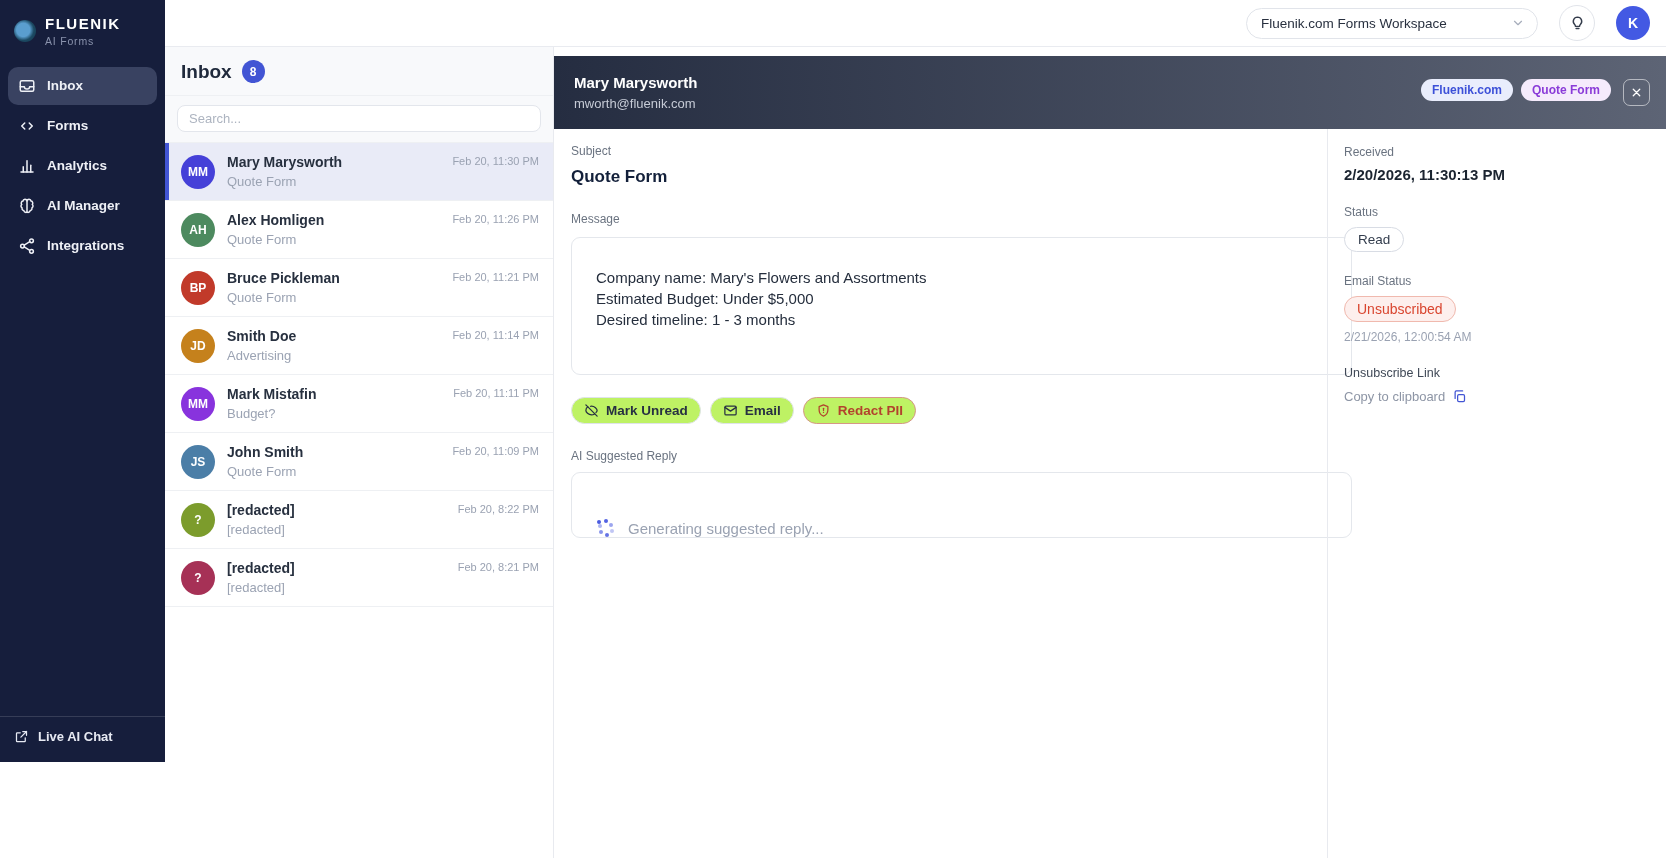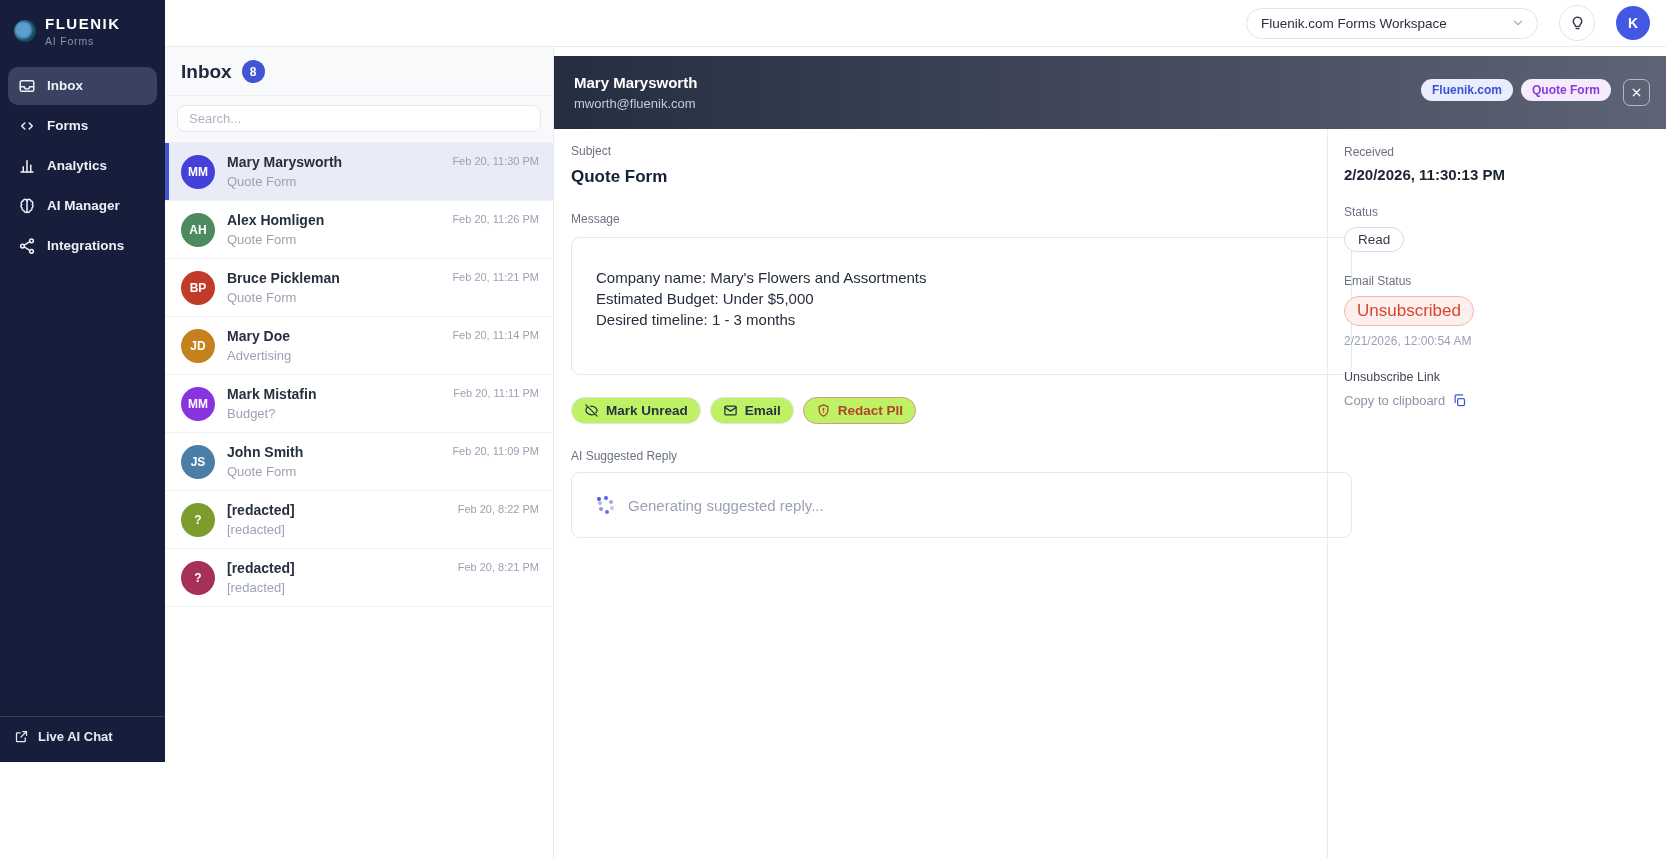--- a/index.html
+++ b/index.html
@@ -84,41 +84,41 @@
   .msg-box { border:1px solid #e4e7ec; border-radius:9px; padding:29px 24px 44px 24px; margin-top:11px; }
   .msg-line { font-size:15px; color:#252e3d; line-height:21px; }
   .actions { display:flex; gap:9px; margin-top:22px; }
   .btn { display:flex; align-items:center; gap:7px; height:27px; padding:0 12px; border-radius:999px;
     border:1px solid #dfe3ea; background:#bef264; font-family:inherit; font-size:13.5px; font-weight:700;
     color:#273042; cursor:pointer; }
   .btn svg { width:15px; height:15px; }
   .btn-danger { color:var(--danger,#b2432d); border-color:#d69786; }
   .ai-label { margin-top:25px; }
   .ai-box { border:1px solid #e4e7ec; border-radius:9px; height:66px; margin-top:9px;
-    display:flex; align-items:center; gap:14px; padding:0 25px; }
+    display:flex; align-items:flex-end; gap:14px; padding:0 25px; }
   .spinner { width:17px; height:17px; position:relative; animation:spin 1.1s linear infinite; }
   .spinner::before { content:""; position:absolute; width:4px; height:4px; border-radius:50%;
     background:#4a5be0;
     box-shadow: 7px -1px 0 rgba(74,91,224,.95), 12px 3px 0 rgba(74,91,224,.55),
                 13px 9px 0 rgba(74,91,224,.35), 8px 13px 0 rgba(74,91,224,.85),
                 2px 10px 0 rgba(74,91,224,.65), 1px 4px 0 rgba(74,91,224,.45); }
   @keyframes spin { to { transform:rotate(360deg); } }
   .ai-status { font-size:15px; color:#9aa2b2; }
 
   
   .meta { position:absolute; right:0; top:82px; bottom:0; width:339px; border-left:1px solid #e8eaef;
     padding:16px; }
   .meta-label { font-size:12px; color:#6a7380; }
   .meta-value { font-size:15px; font-weight:700; color:#1b2430; margin-top:7px; }
   .meta-group { margin-bottom:22px; }
   .status-pill { display:inline-block; border:1px solid #d8dce4; border-radius:999px; padding:4px 13px;
     font-size:13.5px; color:#333d4d; margin-top:8px; background:#fff; }
   .unsub-pill { display:inline-block; border:1px solid var(--unsubscribed_border,#f0b9ae);
     background:var(--unsubscribed_bg,#fdefed); color:var(--unsubscribed_text,#d9452f);
-    border-radius:999px; padding:4px 12px; font-size:17px; margin-top:8px; }
+    border-radius:999px; padding:4px 12px; font-size:14px; margin-top:8px; }
   .meta-time { font-size:12px; color:#9aa2b2; margin-top:8px; }
   .unsub-label { font-size:12.5px; color:#3f4856; }
   .copy-row { display:flex; align-items:center; gap:7px; margin-top:9px; font-size:13px; color:#8d95a5; cursor:pointer; }
   .copy-row svg { width:15px; height:15px; color:var(--accent,#4255d4); }
 
   svg { display:block; }
 </style>
 </head>
 <body>
 
@@ -228,21 +228,21 @@
     <div class="avatar" style="background: rgb(193, 58, 42);">BP</div>
     <div class="row-text">
       <div class="row-name">Bruce Pickleman</div>
       <div class="row-sub">Quote Form</div>
     </div>
     <div class="row-time">Feb 20, 11:21 PM</div>
   </div>
   <div class="row">
     <div class="avatar" style="background: rgb(197, 129, 28);">JD</div>
     <div class="row-text">
-      <div class="row-name">Mary Doe</div>
+      <div class="row-name">Smith Doe</div>
       <div class="row-sub">Advertising</div>
     </div>
     <div class="row-time">Feb 20, 11:14 PM</div>
   </div>
   <div class="row">
     <div class="avatar" style="background: rgb(136, 51, 221);">MM</div>
     <div class="row-text">
       <div class="row-name">Mark Mistafin</div>
       <div class="row-sub">Budget?</div>
     </div>

